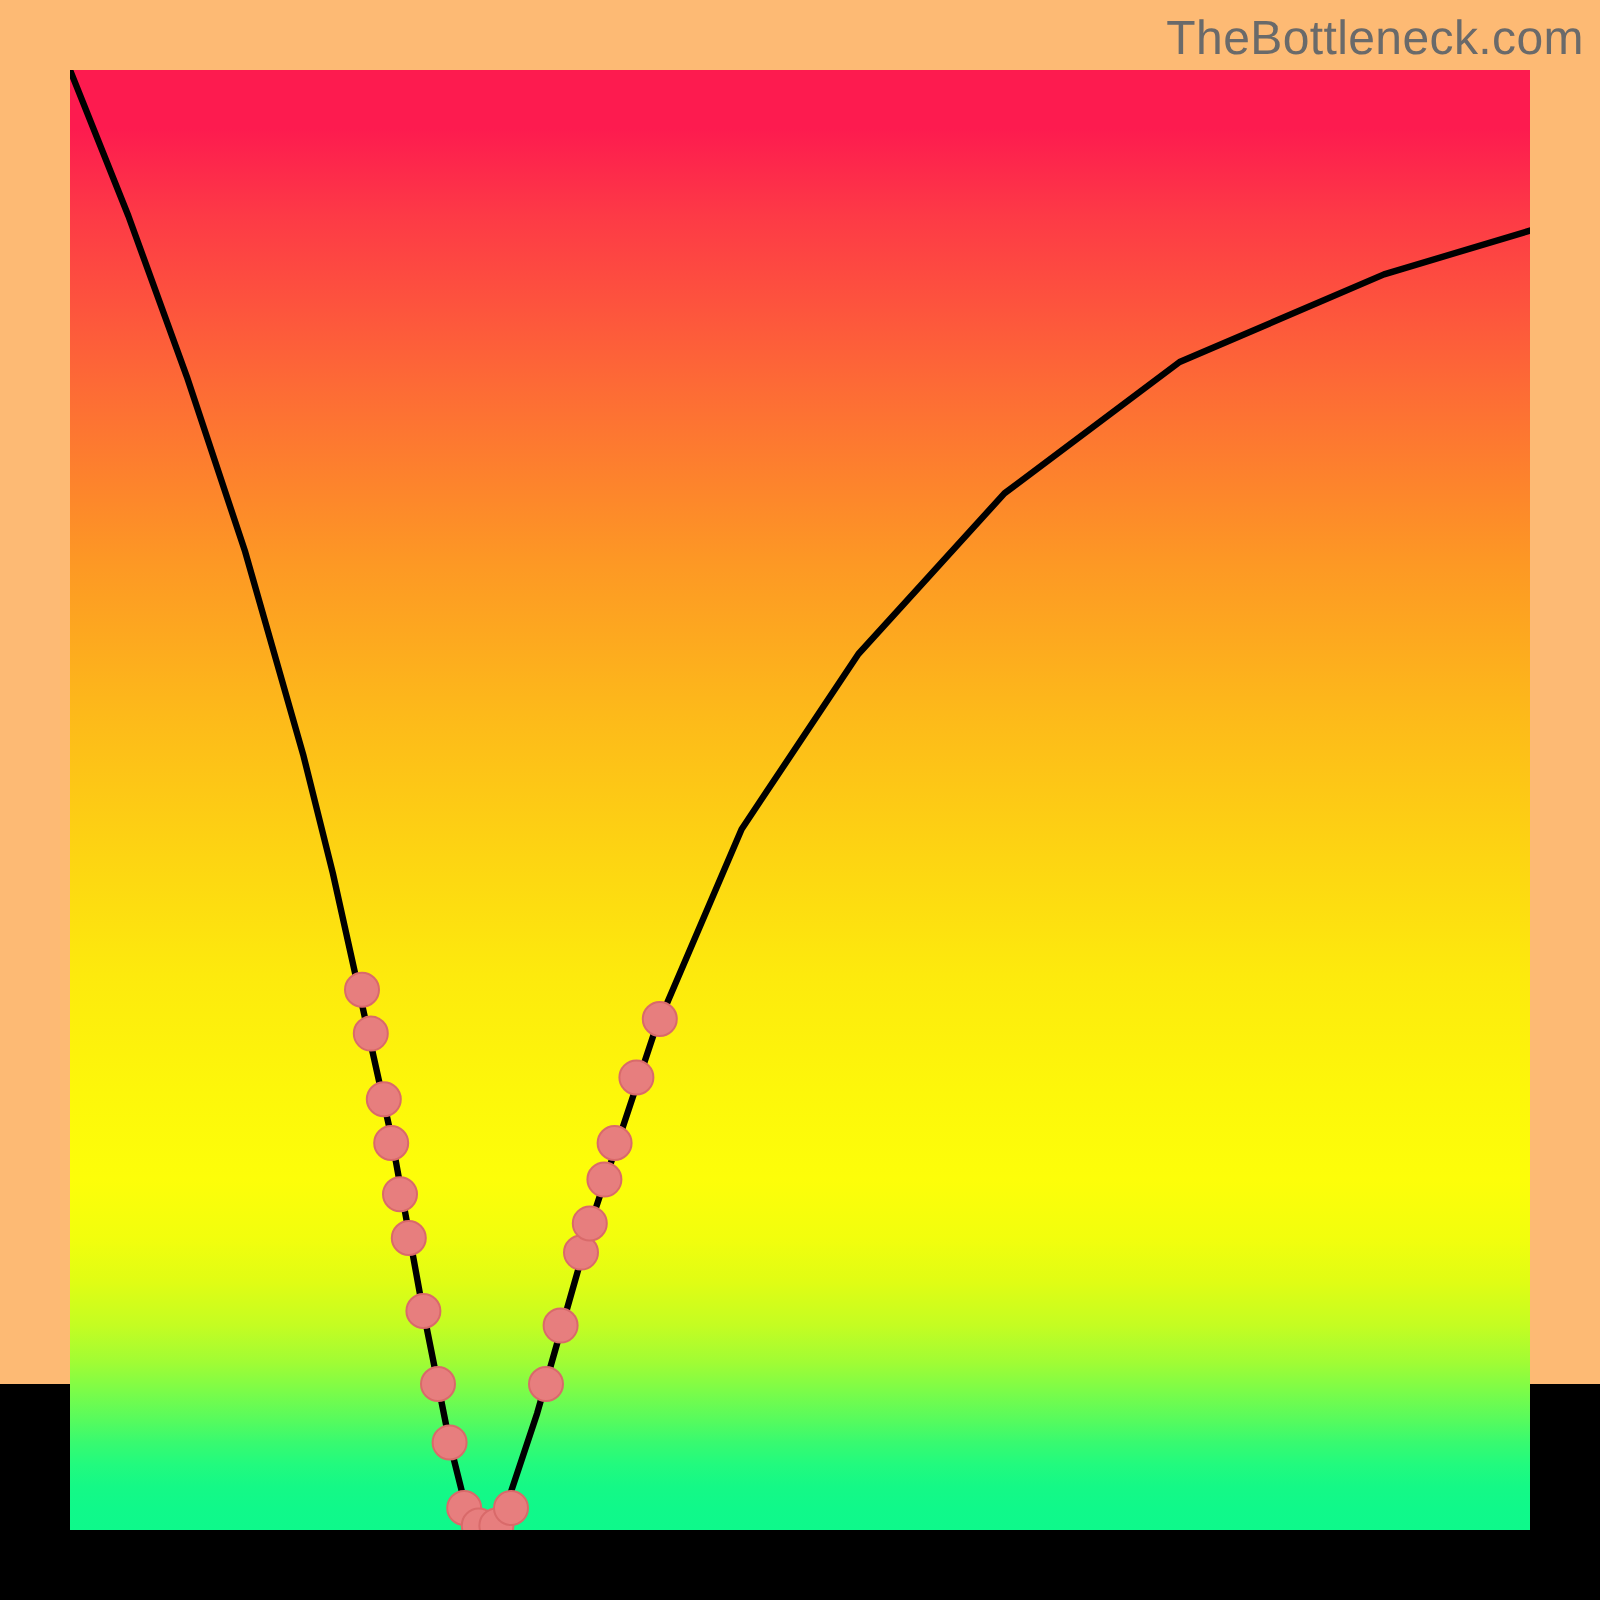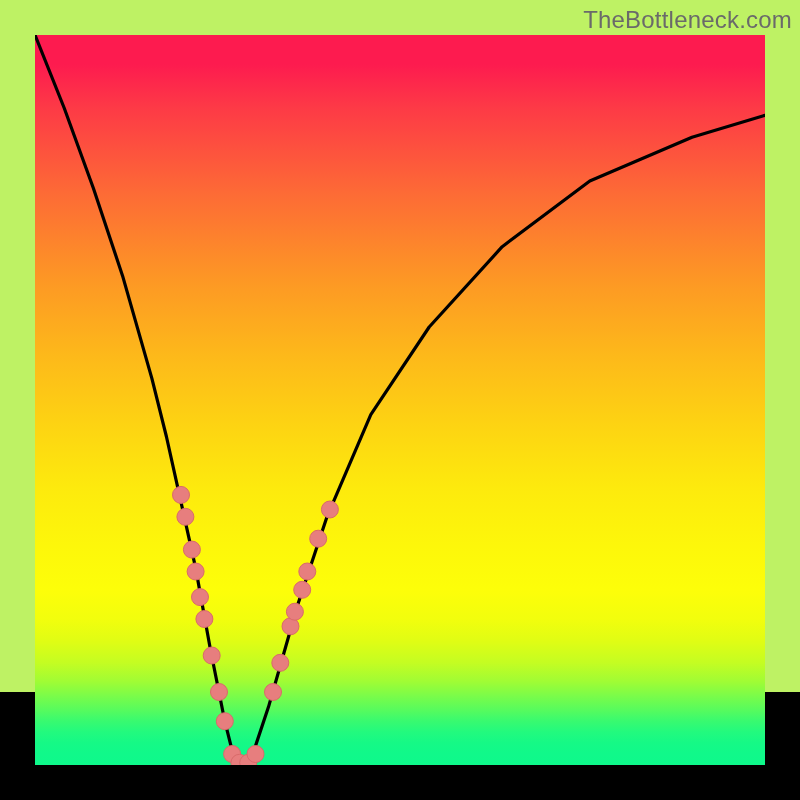--- a/index.html
+++ b/index.html
@@ -10,21 +10,21 @@
     background: #000;
     overflow: hidden;
     font-family: Arial, Helvetica, sans-serif;
   }
   .frame {
     position: absolute;
     top: 0;
     left: 0;
     width: 800px;
     height: 692px;
-    background: #bef264;
+    background: #fdba74;
   }
   .plot-area {
     position: absolute;
     left: 35px;
     top: 35px;
     width: 730px;
     height: 730px;
     overflow: hidden;
   }
   .gradient-bg {

